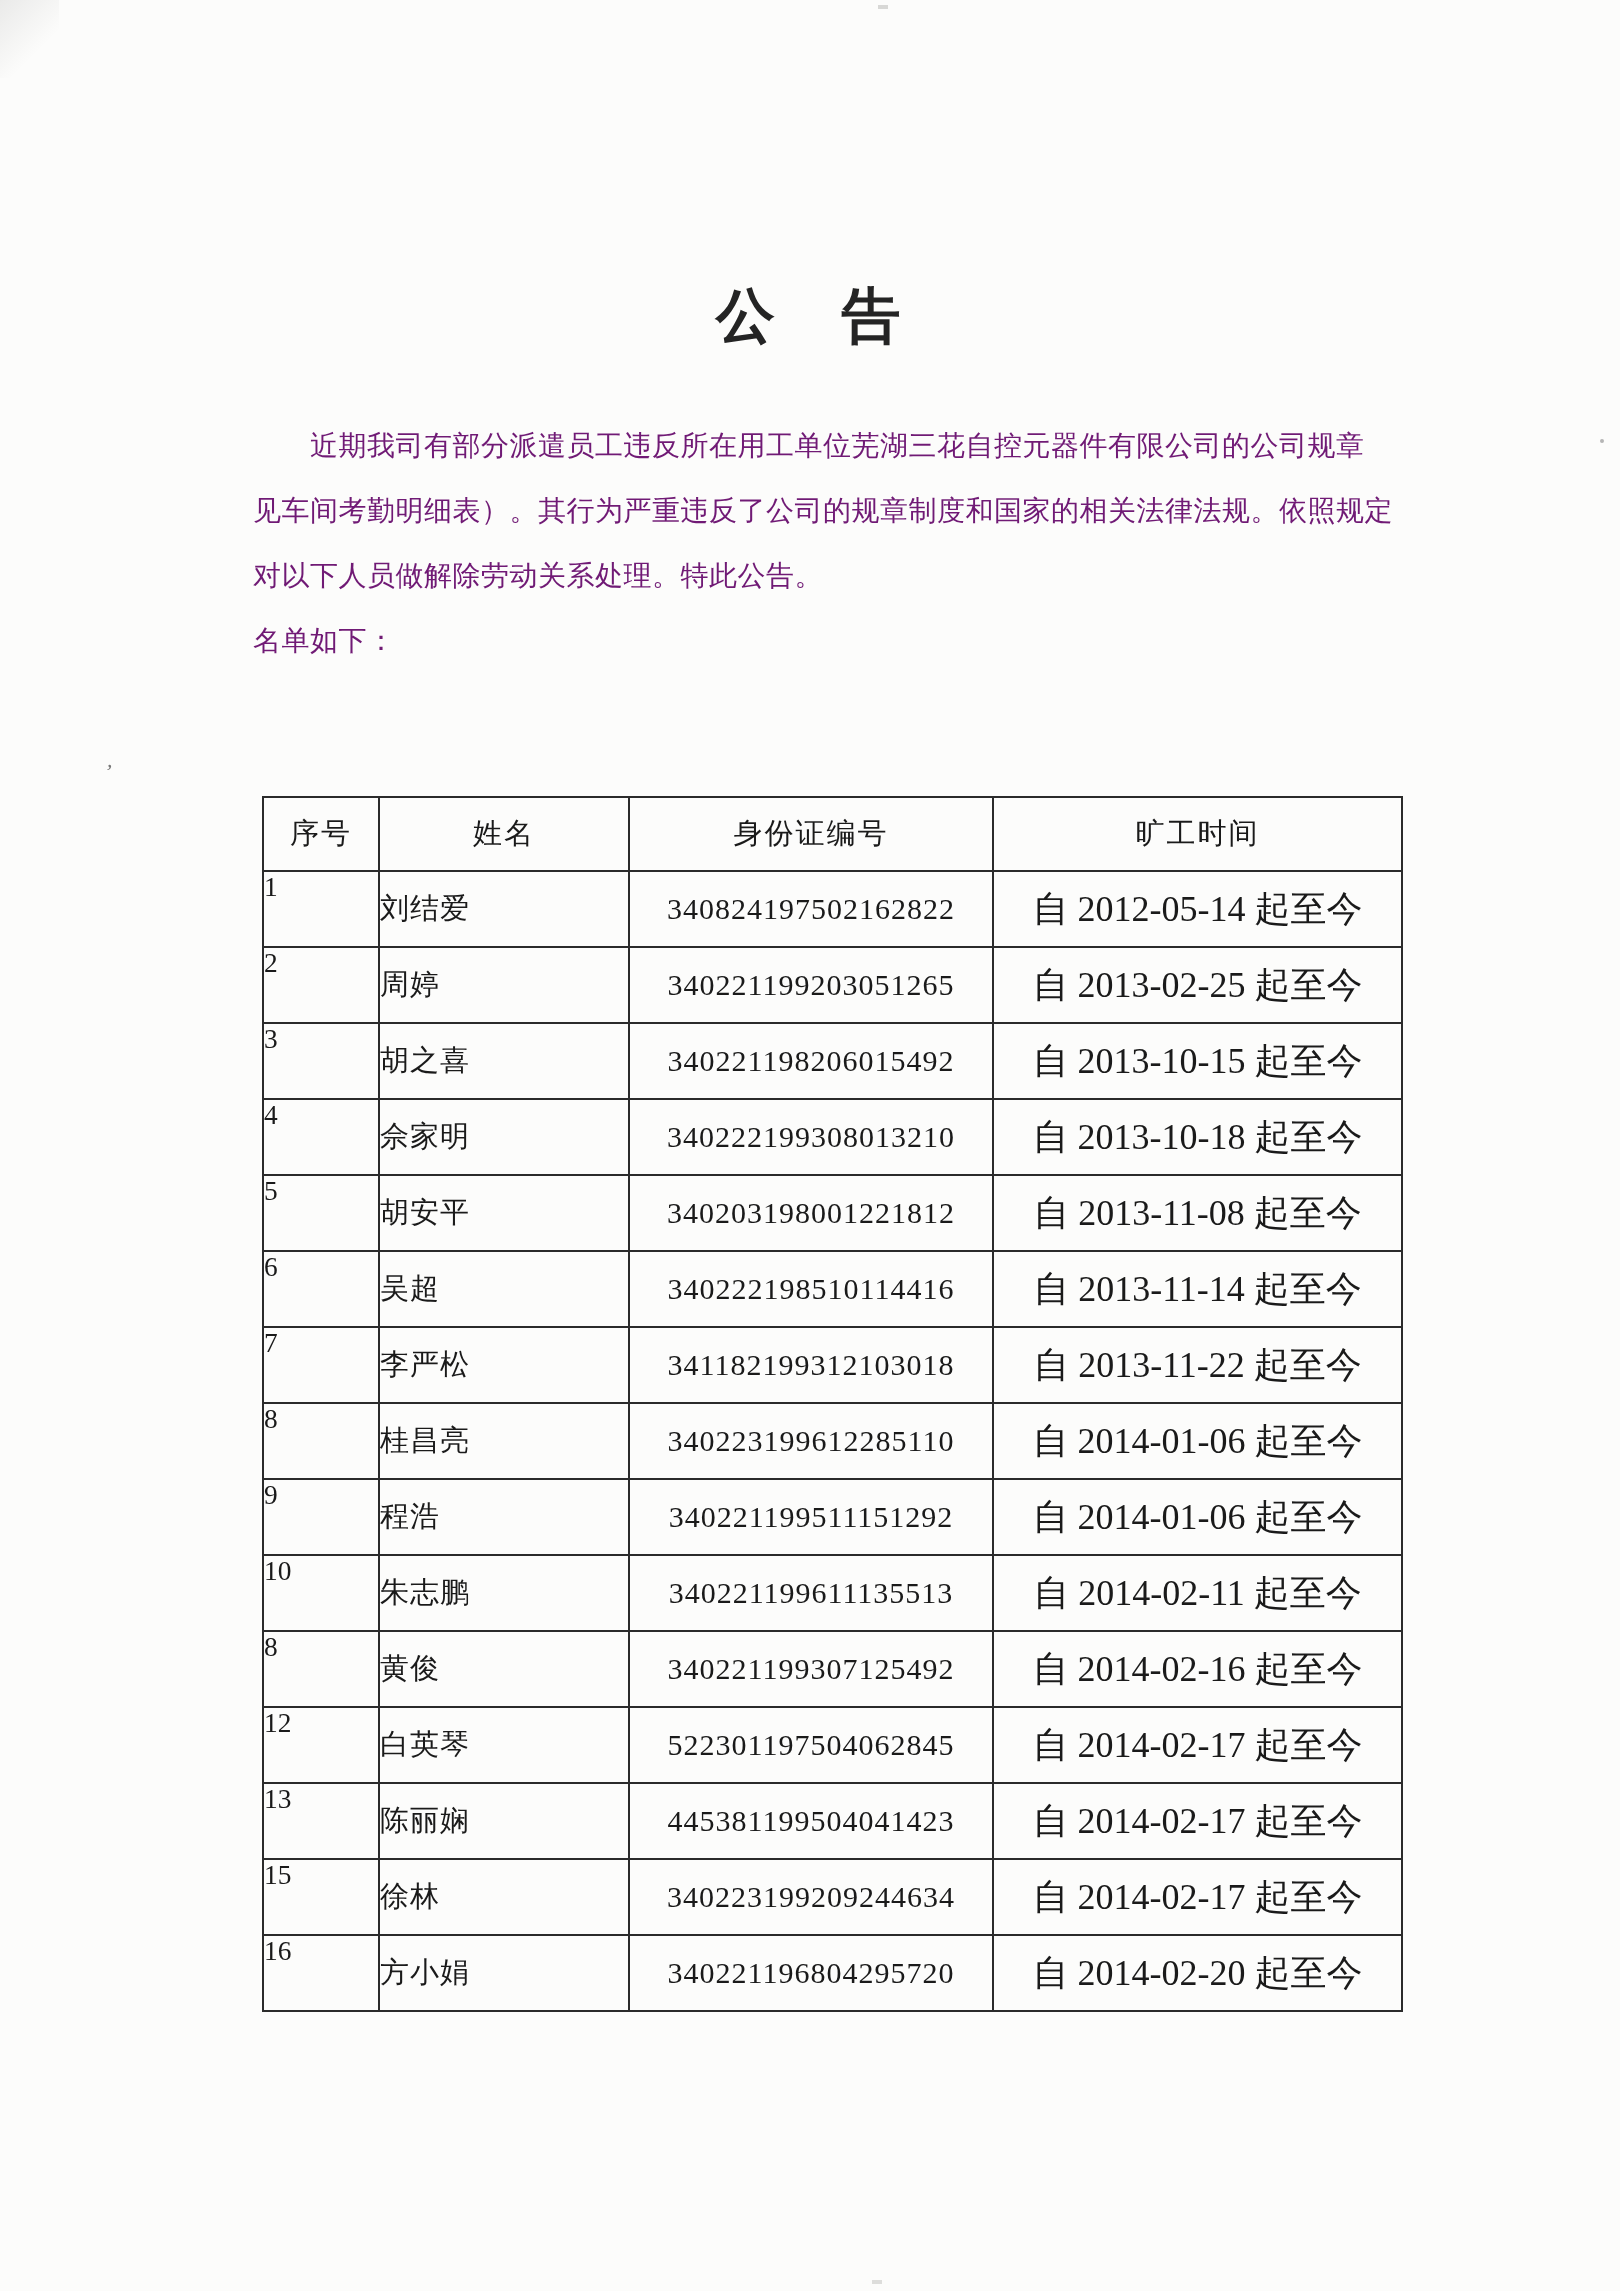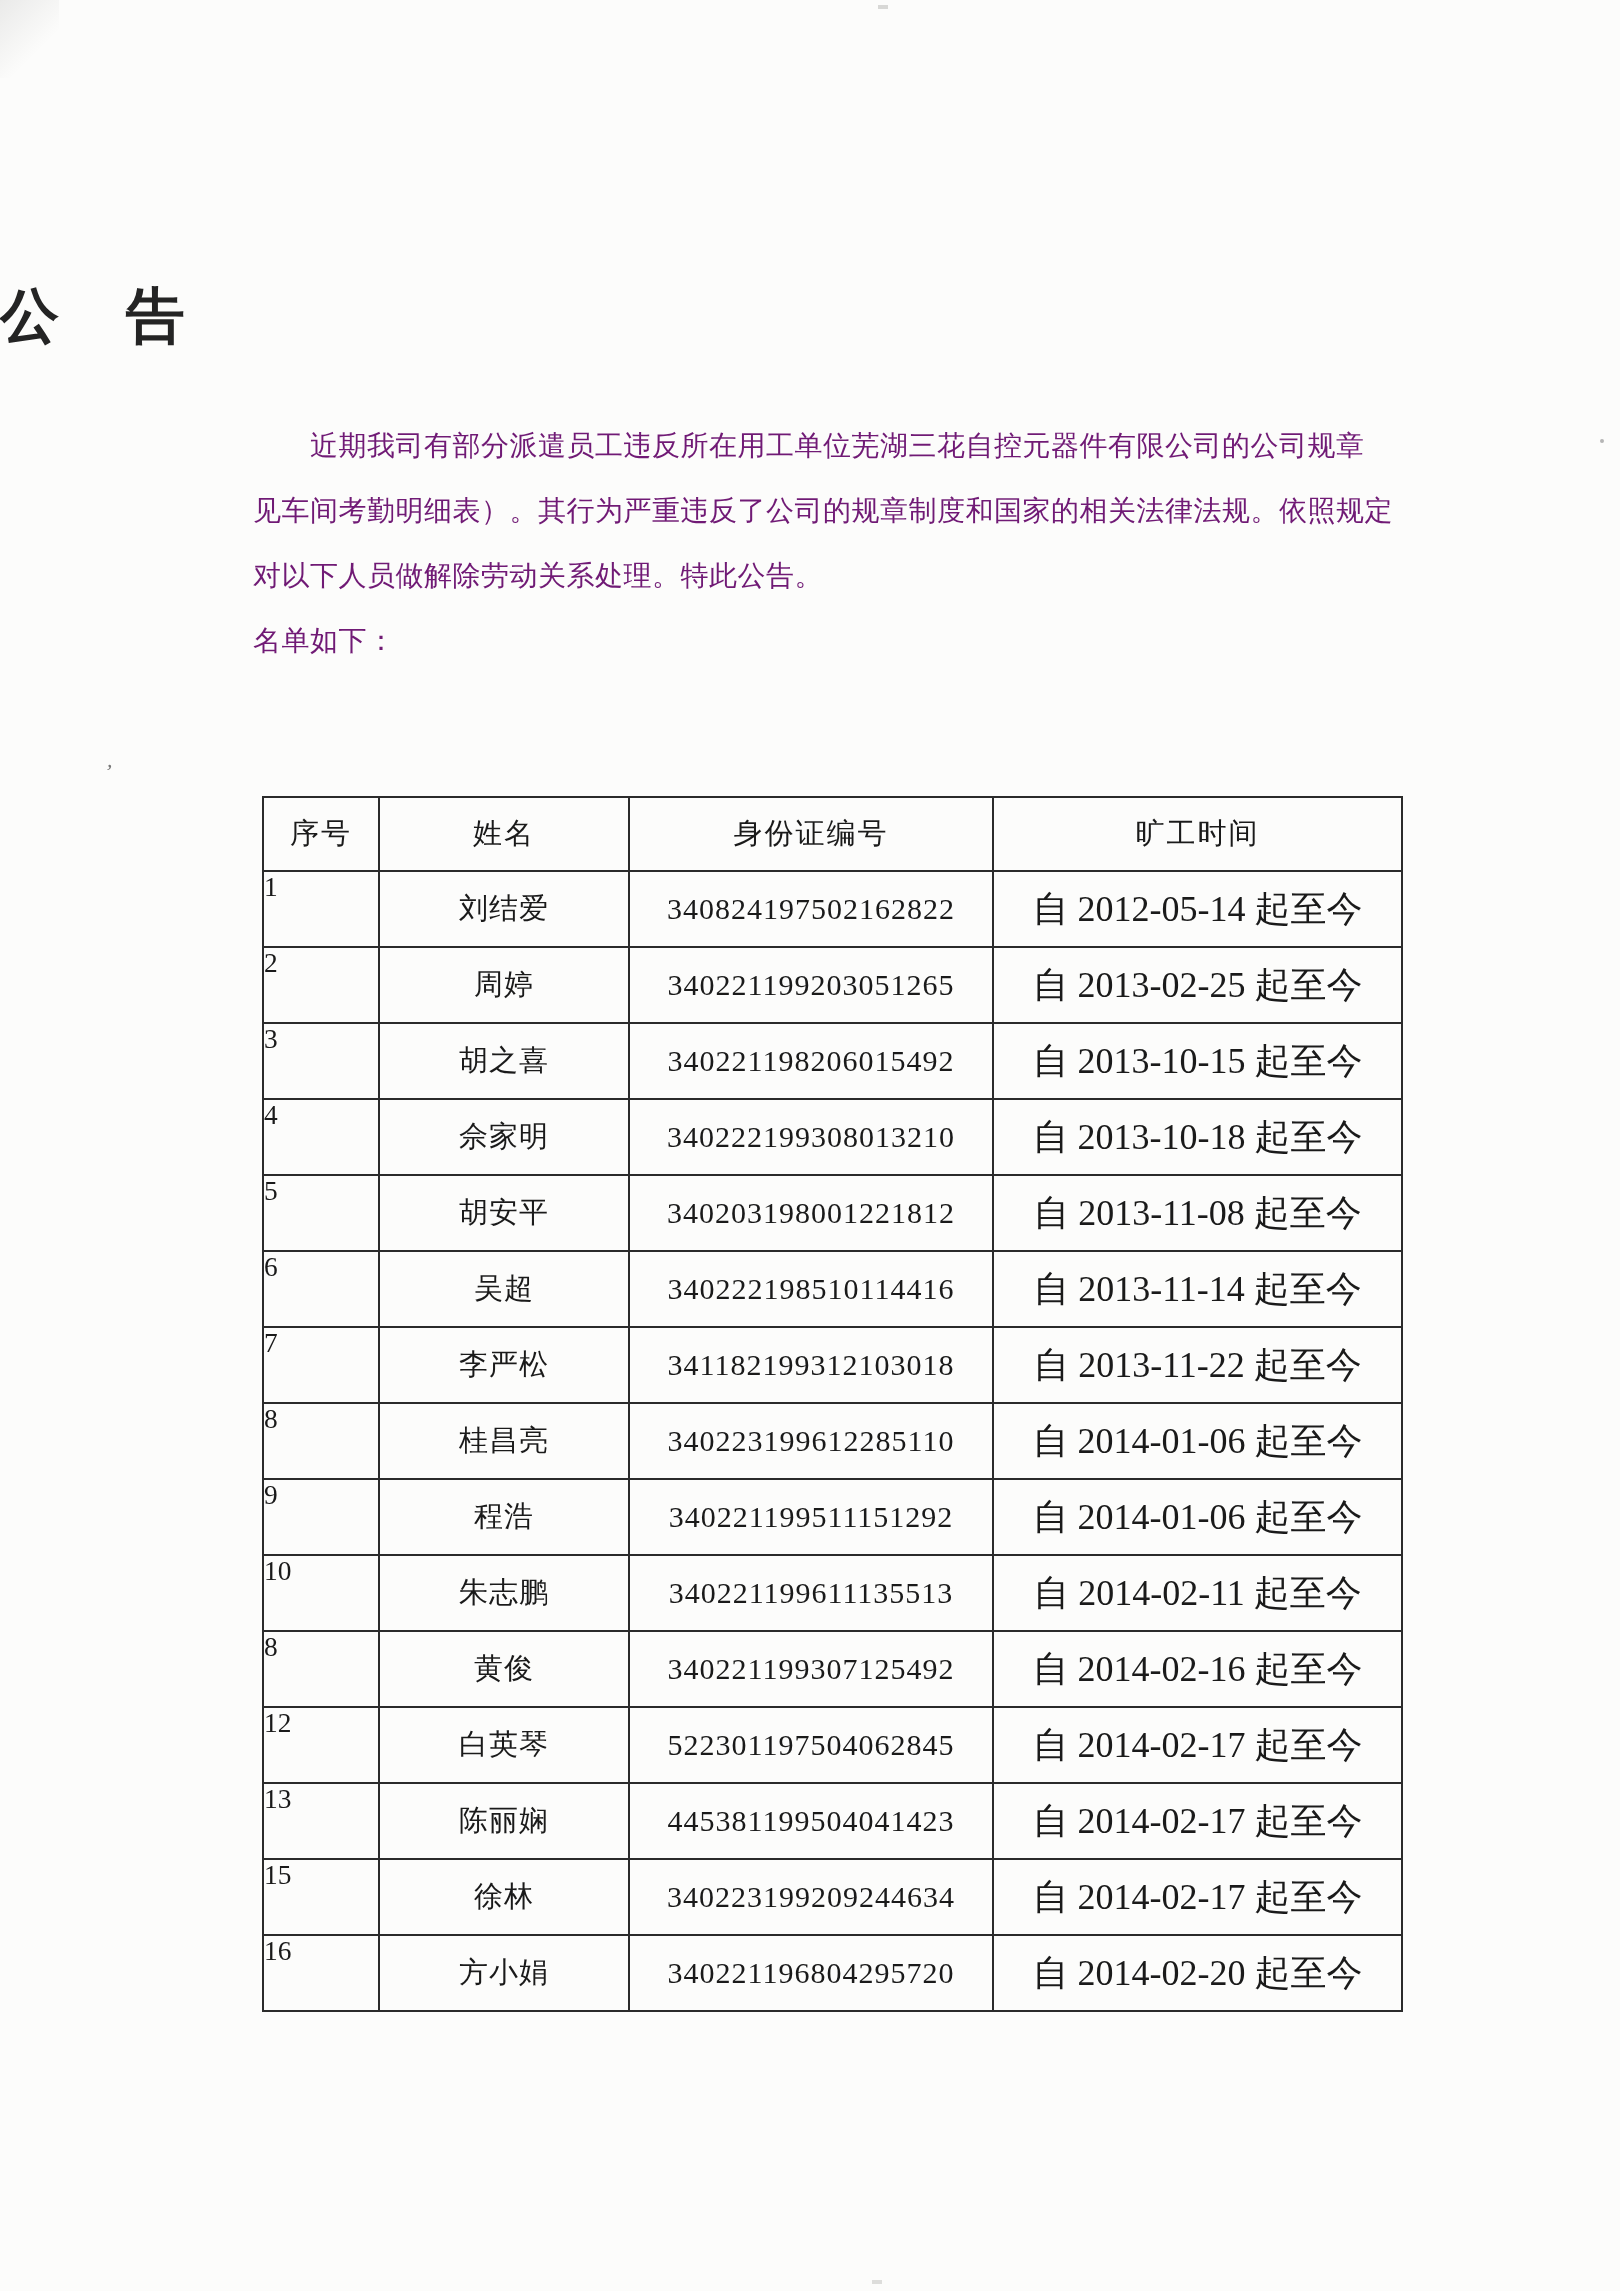--- a/index.html
+++ b/index.html
@@ -16,21 +16,21 @@
     overflow: hidden;
     color: #1c1c1c;
     font-family: "Liberation Serif", "DejaVu Serif", serif;
   }
   
   .doc-title {
     position: absolute;
     top: 277px;
     left: 0;
     width: 100%;
-    text-align: left;
+    text-align: center;
     font-size: 59px;
     font-weight: bold;
     letter-spacing: 3.9px;
     color: #242424;
   }
   
   .body-block {
     position: absolute;
     left: 253px;
     top: 413px;
@@ -75,21 +75,20 @@
     vertical-align: middle;
     letter-spacing: 2px;
   }
   td.cell-no {
     vertical-align: top;
     text-align: left;
     padding: 5.9px 0 0 13.7px;
     font-size: 27.4px;
   }
   td.cell-name {
-    text-align: center;
     vertical-align: middle;
     letter-spacing: 1px;
   }
   td.cell-id {
     text-align: center;
     vertical-align: middle;
     font-size: 30px;
     letter-spacing: 1px;
   }
   td.cell-period {

